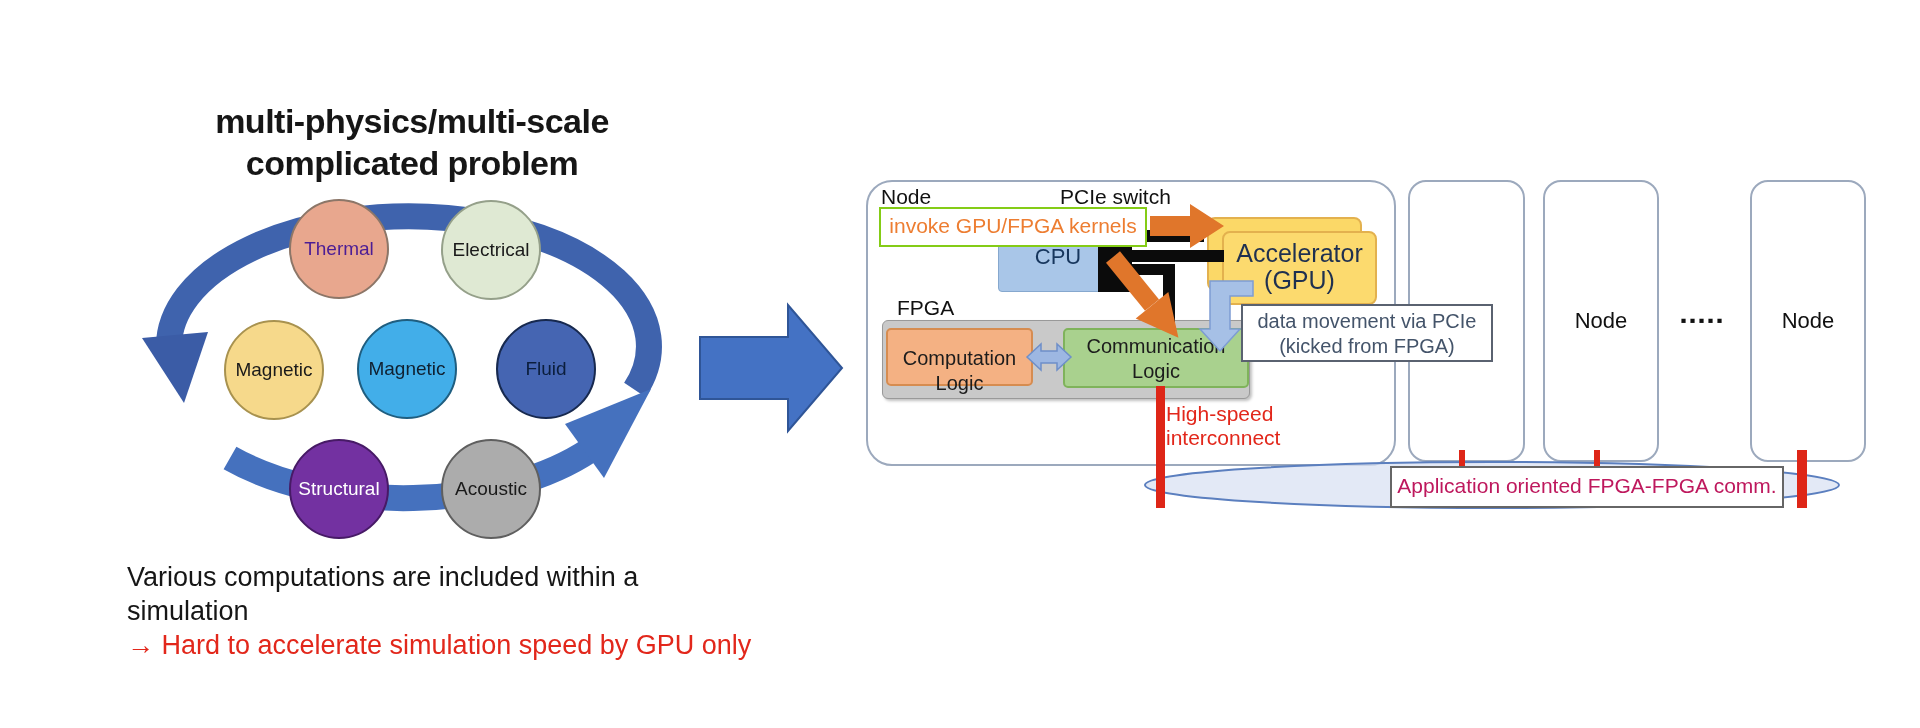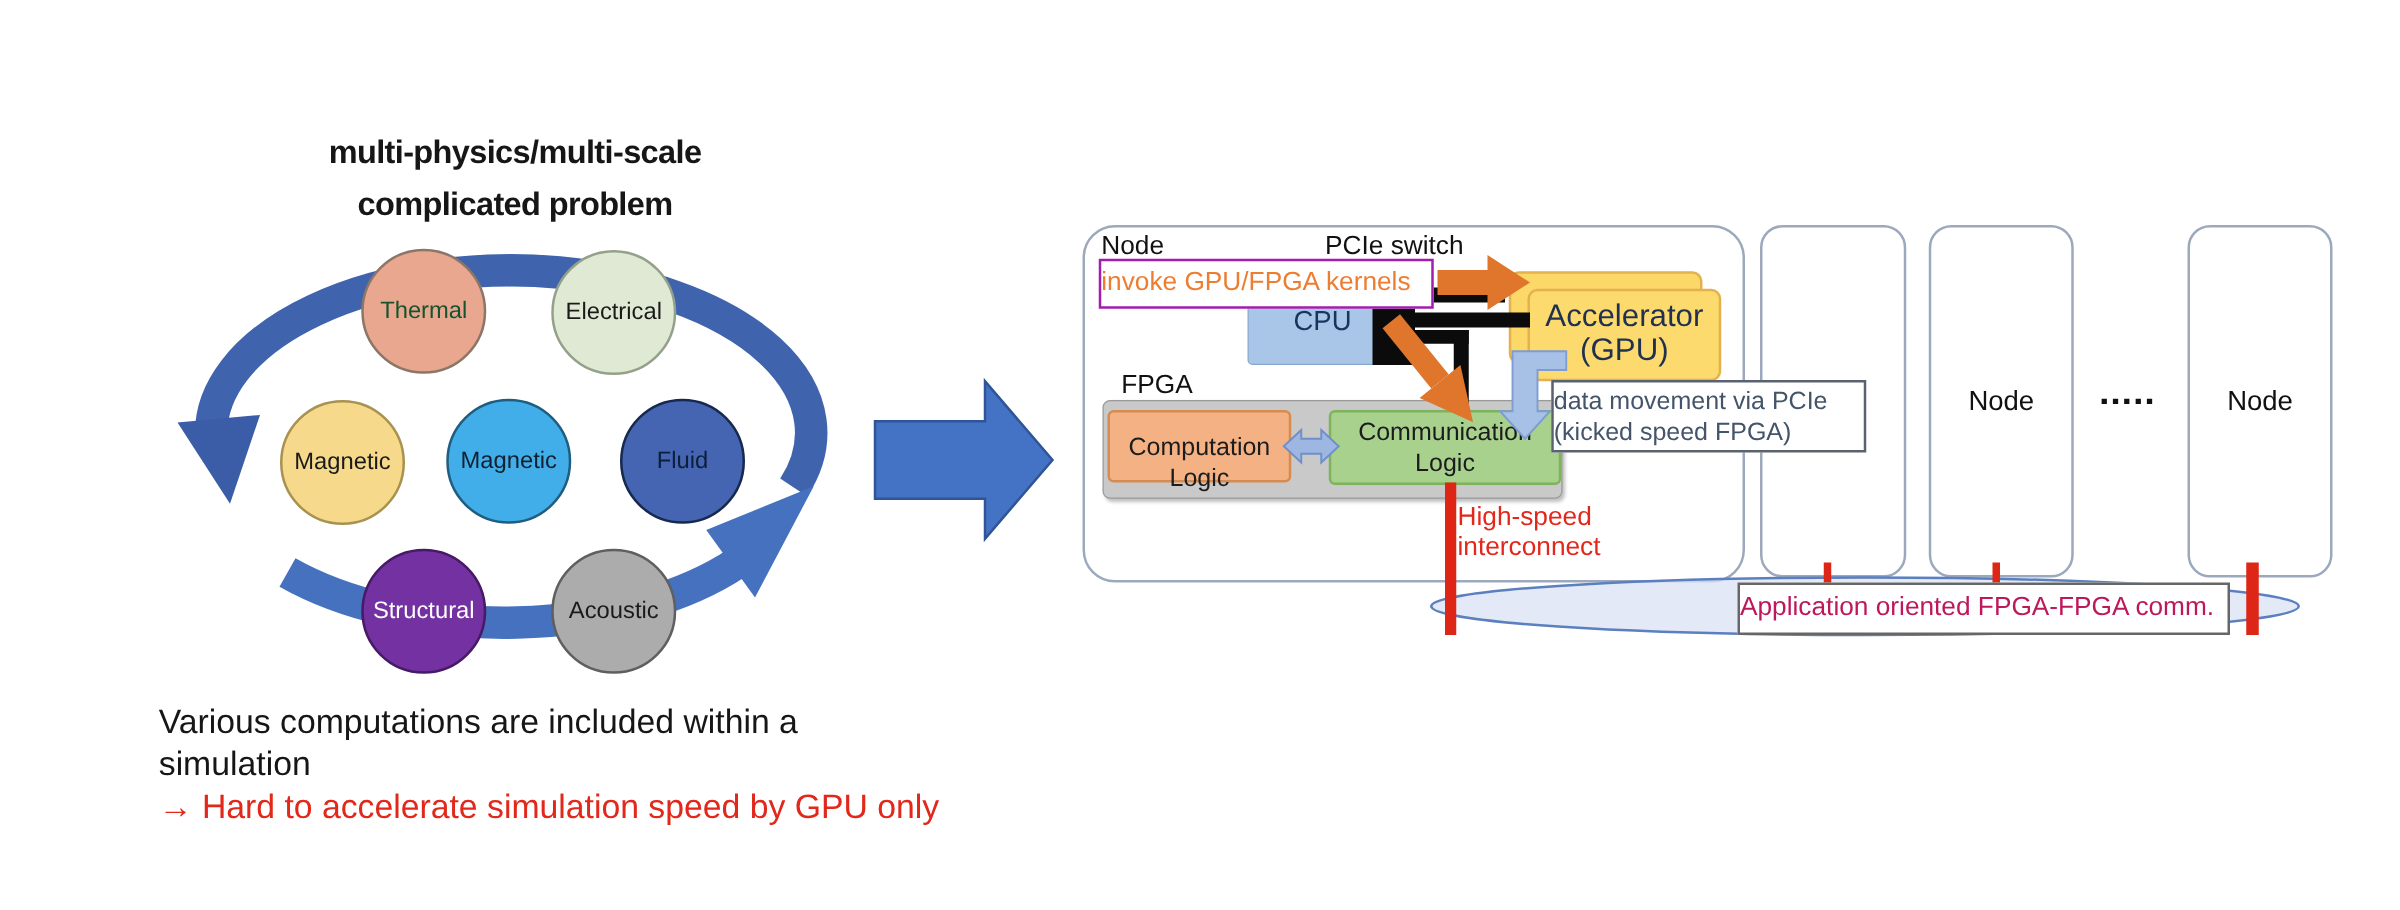--- a/index.html
+++ b/index.html
@@ -5,34 +5,34 @@
   html,body{margin:0;padding:0;background:#fff;}
   #stage{position:relative;width:1920px;height:728px;background:#ffffff;overflow:hidden;
          font-family:"Liberation Sans",sans-serif;color:#161616;}
   .abs{position:absolute;}
   svg.overlay{position:absolute;left:0;top:0;width:1920px;height:728px;pointer-events:none;}
   #svg-low{z-index:1;}
   #svg-mid{z-index:3;}
   #svg-top{z-index:5;}
 
   
-  .title{left:112px;top:100px;width:600px;text-align:center;font-size:26px;line-height:42px;
+  .title{left:112px;top:100px;width:600px;text-align:center;font-size:34px;line-height:42px;
          font-weight:600;letter-spacing:-0.5px;z-index:2;}
   .circle{width:96px;height:96px;border-radius:50%;border:2px solid #777;z-index:2;
           display:flex;align-items:center;justify-content:center;font-size:19px;}
   .note{left:127px;top:560px;width:780px;font-size:27px;line-height:34px;z-index:2;}
   .note .red-line{color:#E2271B;}
 
   
   .node-box{background:#fff;border:2px solid #9CA9BD;border-radius:18px;z-index:2;}
   .node-box.big{border-radius:26px;}
   .node-box .node-label{width:100%;height:100%;display:flex;align-items:center;justify-content:center;
           font-size:22px;color:#111;}
   .small-label{font-size:21px;color:#111;z-index:2;}
-  .white-tag{background:#fff;border:2px solid #a21caf;z-index:7;text-align:left;}
+  .white-tag{background:#fff;border:2px solid #84cc16;z-index:7;text-align:center;}
   .cpu{left:998px;top:239px;width:120px;height:53px;background:#A9C6E8;border:1px solid #86A8CE;
        border-radius:4px;z-index:2;text-align:center;font-size:22px;color:#17365D;padding-top:4px;
        box-sizing:border-box;}
   .blackbox{left:1098px;top:239px;width:34px;height:53px;background:#0b0b0b;z-index:2;}
   .gpu{width:155px;height:74px;background:#FCDA6E;border:2px solid #E3B14E;border-radius:8px;z-index:2;
        box-sizing:border-box;}
   .gpu.back{left:1207px;top:217px;background:#FBD867;}
   .gpu.front{left:1222px;top:231px;text-align:center;font-size:25px;line-height:27px;color:#1F3050;
        padding-top:7px;}
   .fpga-tray{left:882px;top:320px;width:366px;height:77px;background:#C9C9C9;border:1px solid #999;
@@ -66,21 +66,21 @@
     <path d="M 230 458 A 240 130 0 0 0 590 450" fill="none" stroke="#4571BE" stroke-width="26"></path>
     <polygon points="565,424 604,478 651,389" fill="#4571BE"></polygon>
     <polygon points="700,337 788,337 788,305 842,368 788,431 788,399 700,399" fill="#4472C4" stroke="#2F5597" stroke-width="2"></polygon>
   </svg>
 
   <div class="abs title">
     <div>multi-physics/multi-scale</div>
     <div>complicated problem</div>
   </div>
 
-  <div class="abs circle" style="left: 289px; top: 199px; background-color: rgb(232, 167, 142); color: #14532d; border-color: rgb(140, 118, 104);">Thermal</div>
+  <div class="abs circle" style="left: 289px; top: 199px; background-color: rgb(232, 167, 142); color: #4c1d95; border-color: rgb(140, 118, 104);">Thermal</div>
   <div class="abs circle" style="left: 441px; top: 200px; background-color: rgb(223, 233, 211); color: rgb(26, 26, 26); border-color: rgb(149, 160, 138);">Electrical</div>
   <div class="abs circle" style="left: 224px; top: 320px; background-color: rgb(246, 217, 139); color: rgb(26, 26, 26); border-color: rgb(168, 146, 79);">Magnetic</div>
   <div class="abs circle" style="left: 357px; top: 319px; background-color: rgb(66, 174, 233); color: rgb(16, 32, 48); border-color: rgb(31, 94, 128);">Magnetic</div>
   <div class="abs circle" style="left: 496px; top: 319px; background-color: rgb(69, 101, 178); color: rgb(11, 30, 60); border-color: rgb(23, 41, 79);">Fluid</div>
   <div class="abs circle" style="left: 289px; top: 439px; background-color: rgb(115, 49, 161); color: rgb(255, 255, 255); border-color: rgb(71, 26, 102);">Structural</div>
   <div class="abs circle" style="left: 441px; top: 439px; background-color: rgb(172, 172, 172); color: rgb(26, 26, 26); border-color: rgb(95, 95, 95);">Acoustic</div>
 
   <div class="abs note">
     <div>Various computations are included within a</div>
     <div>simulation</div>
@@ -139,21 +139,21 @@
     <ellipse cx="1492" cy="485" rx="347" ry="23" fill="#D9E2F3" fill-opacity="0.75" stroke="#5B7FBF" stroke-width="2"></ellipse>
     <rect x="1156" y="386" width="9" height="122" fill="#DE2617"></rect>
     <rect x="1459" y="450" width="6" height="58" fill="#DE2617"></rect>
     <rect x="1594" y="450" width="6" height="58" fill="#DE2617"></rect>
     <rect x="1797" y="450" width="10" height="58" fill="#DE2617"></rect>
   </svg>
 
   <div class="abs white-tag invoke">invoke GPU/FPGA kernels</div>
   <div class="abs white-tag data-move">
     <div>data movement via PCIe</div>
-    <div>(kicked speed FPGA)</div>
+    <div>(kicked from FPGA)</div>
   </div>
   <div class="abs hs-text">
     <div>High-speed</div>
     <div>interconnect</div>
   </div>
   <div class="abs white-tag app-comm">Application oriented FPGA-FPGA comm.</div>
 
 </div>
 
 </body></html>

